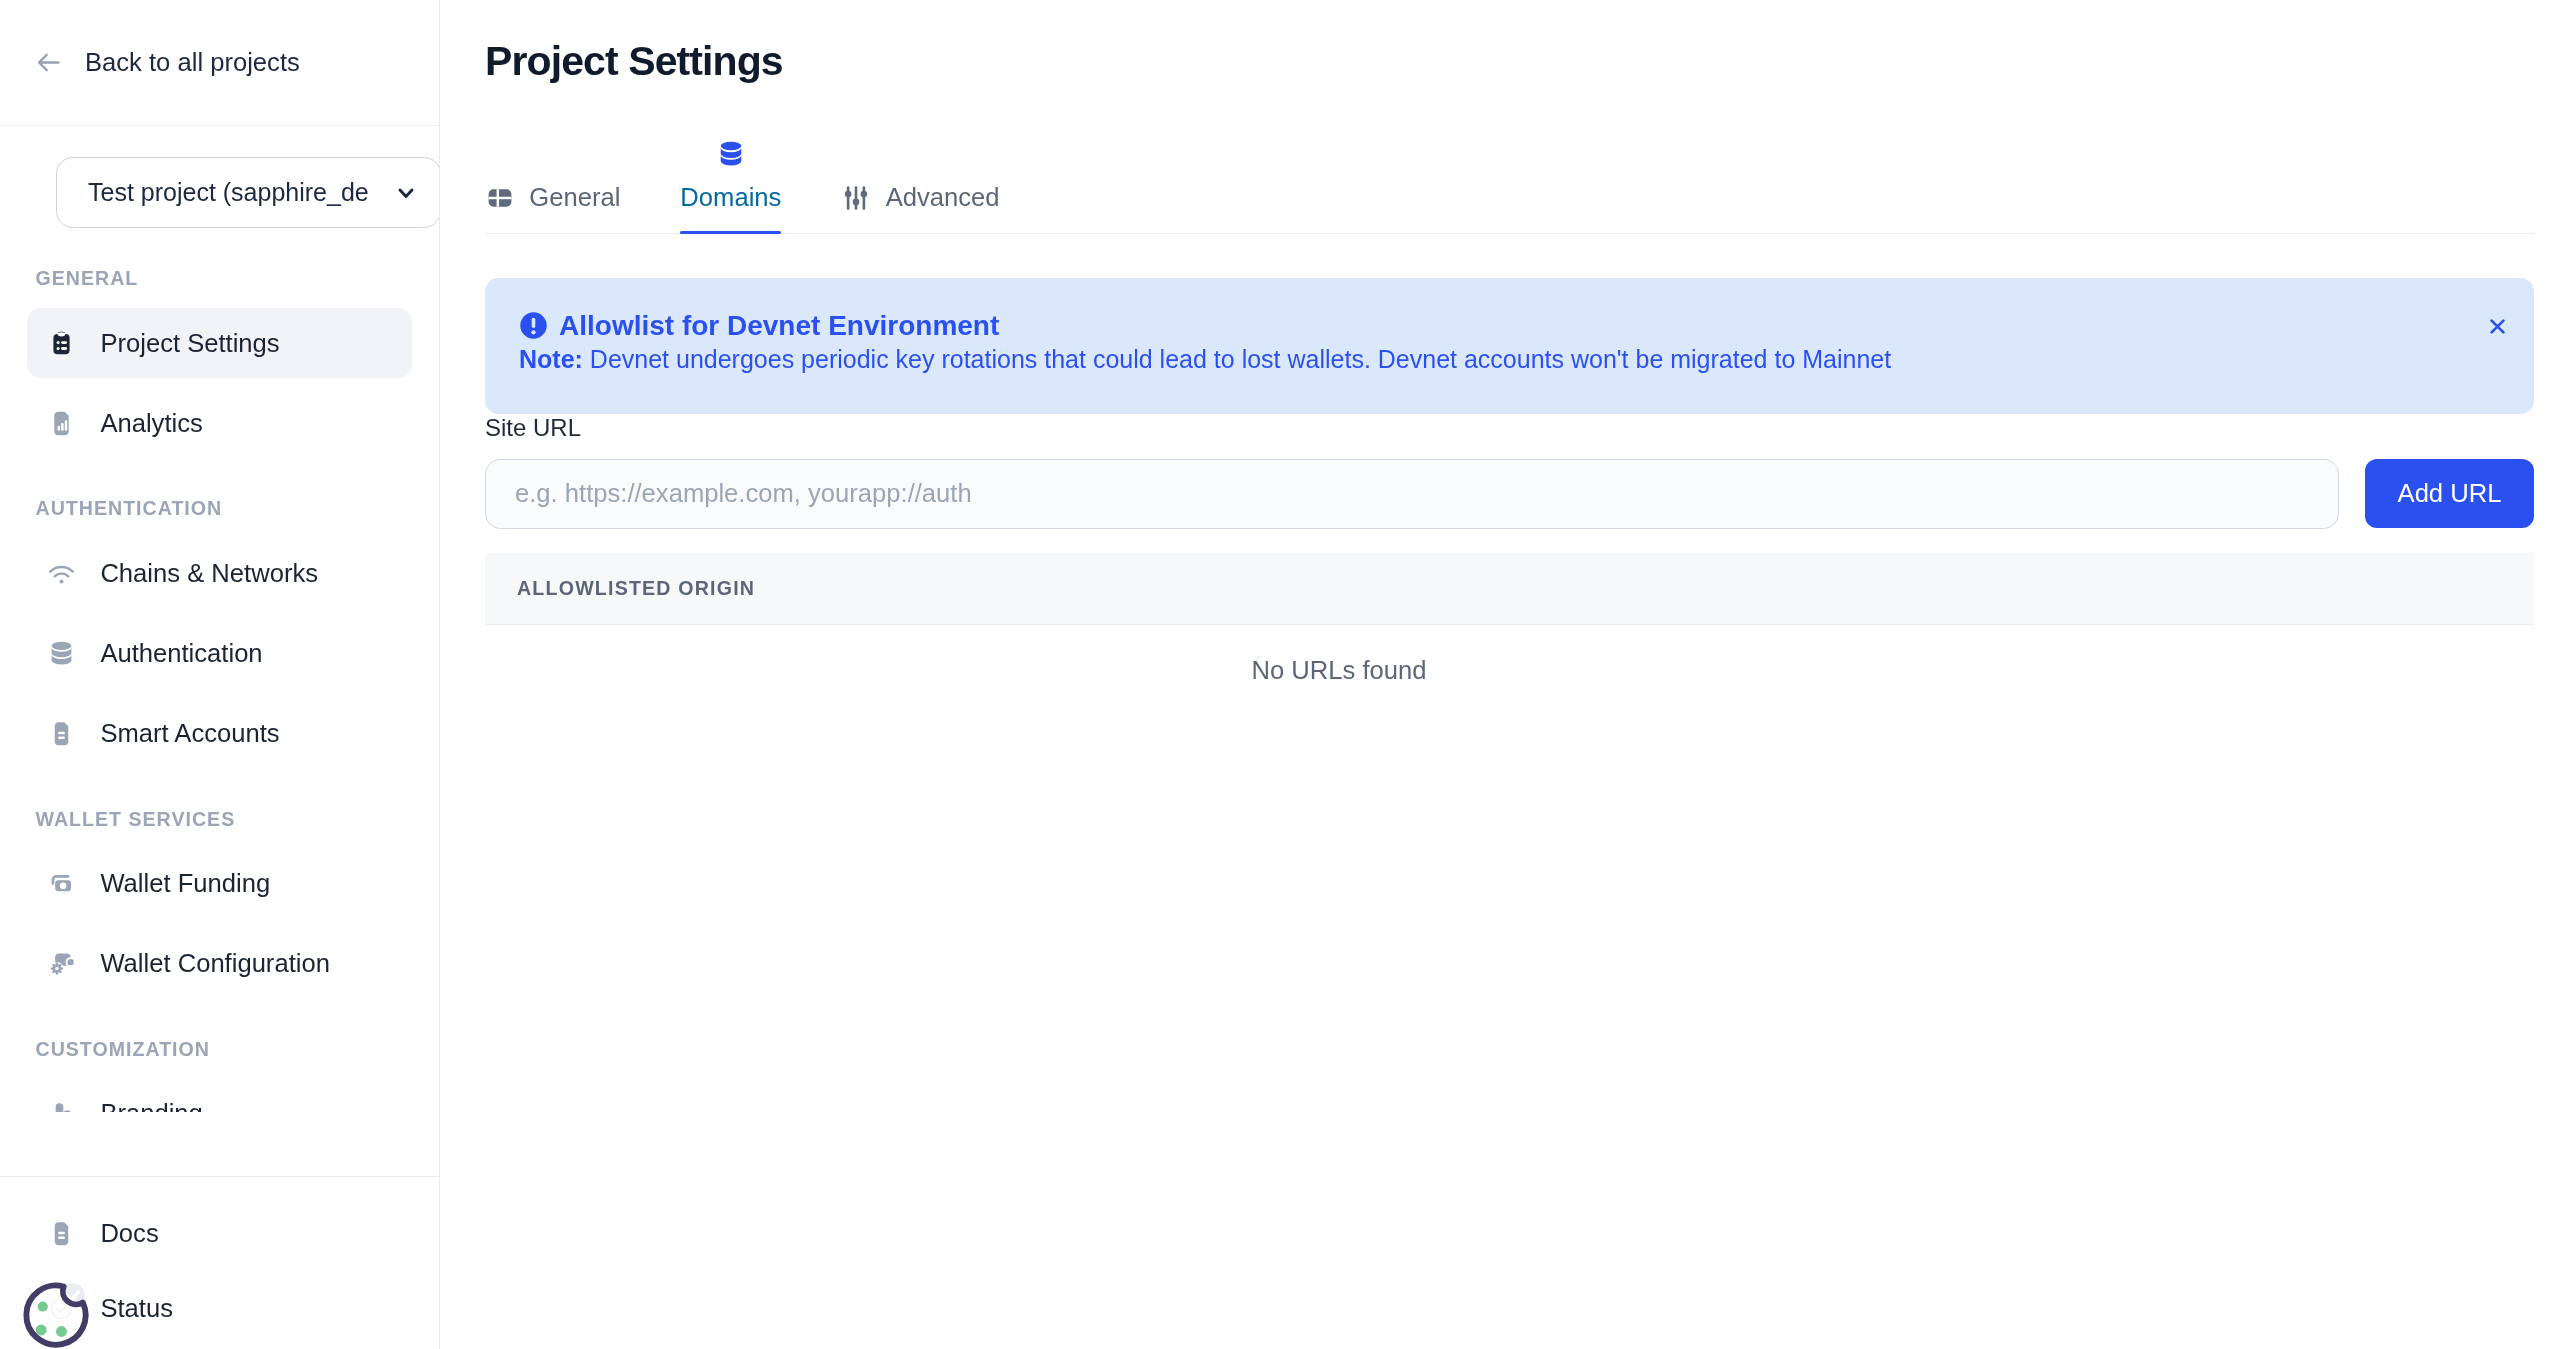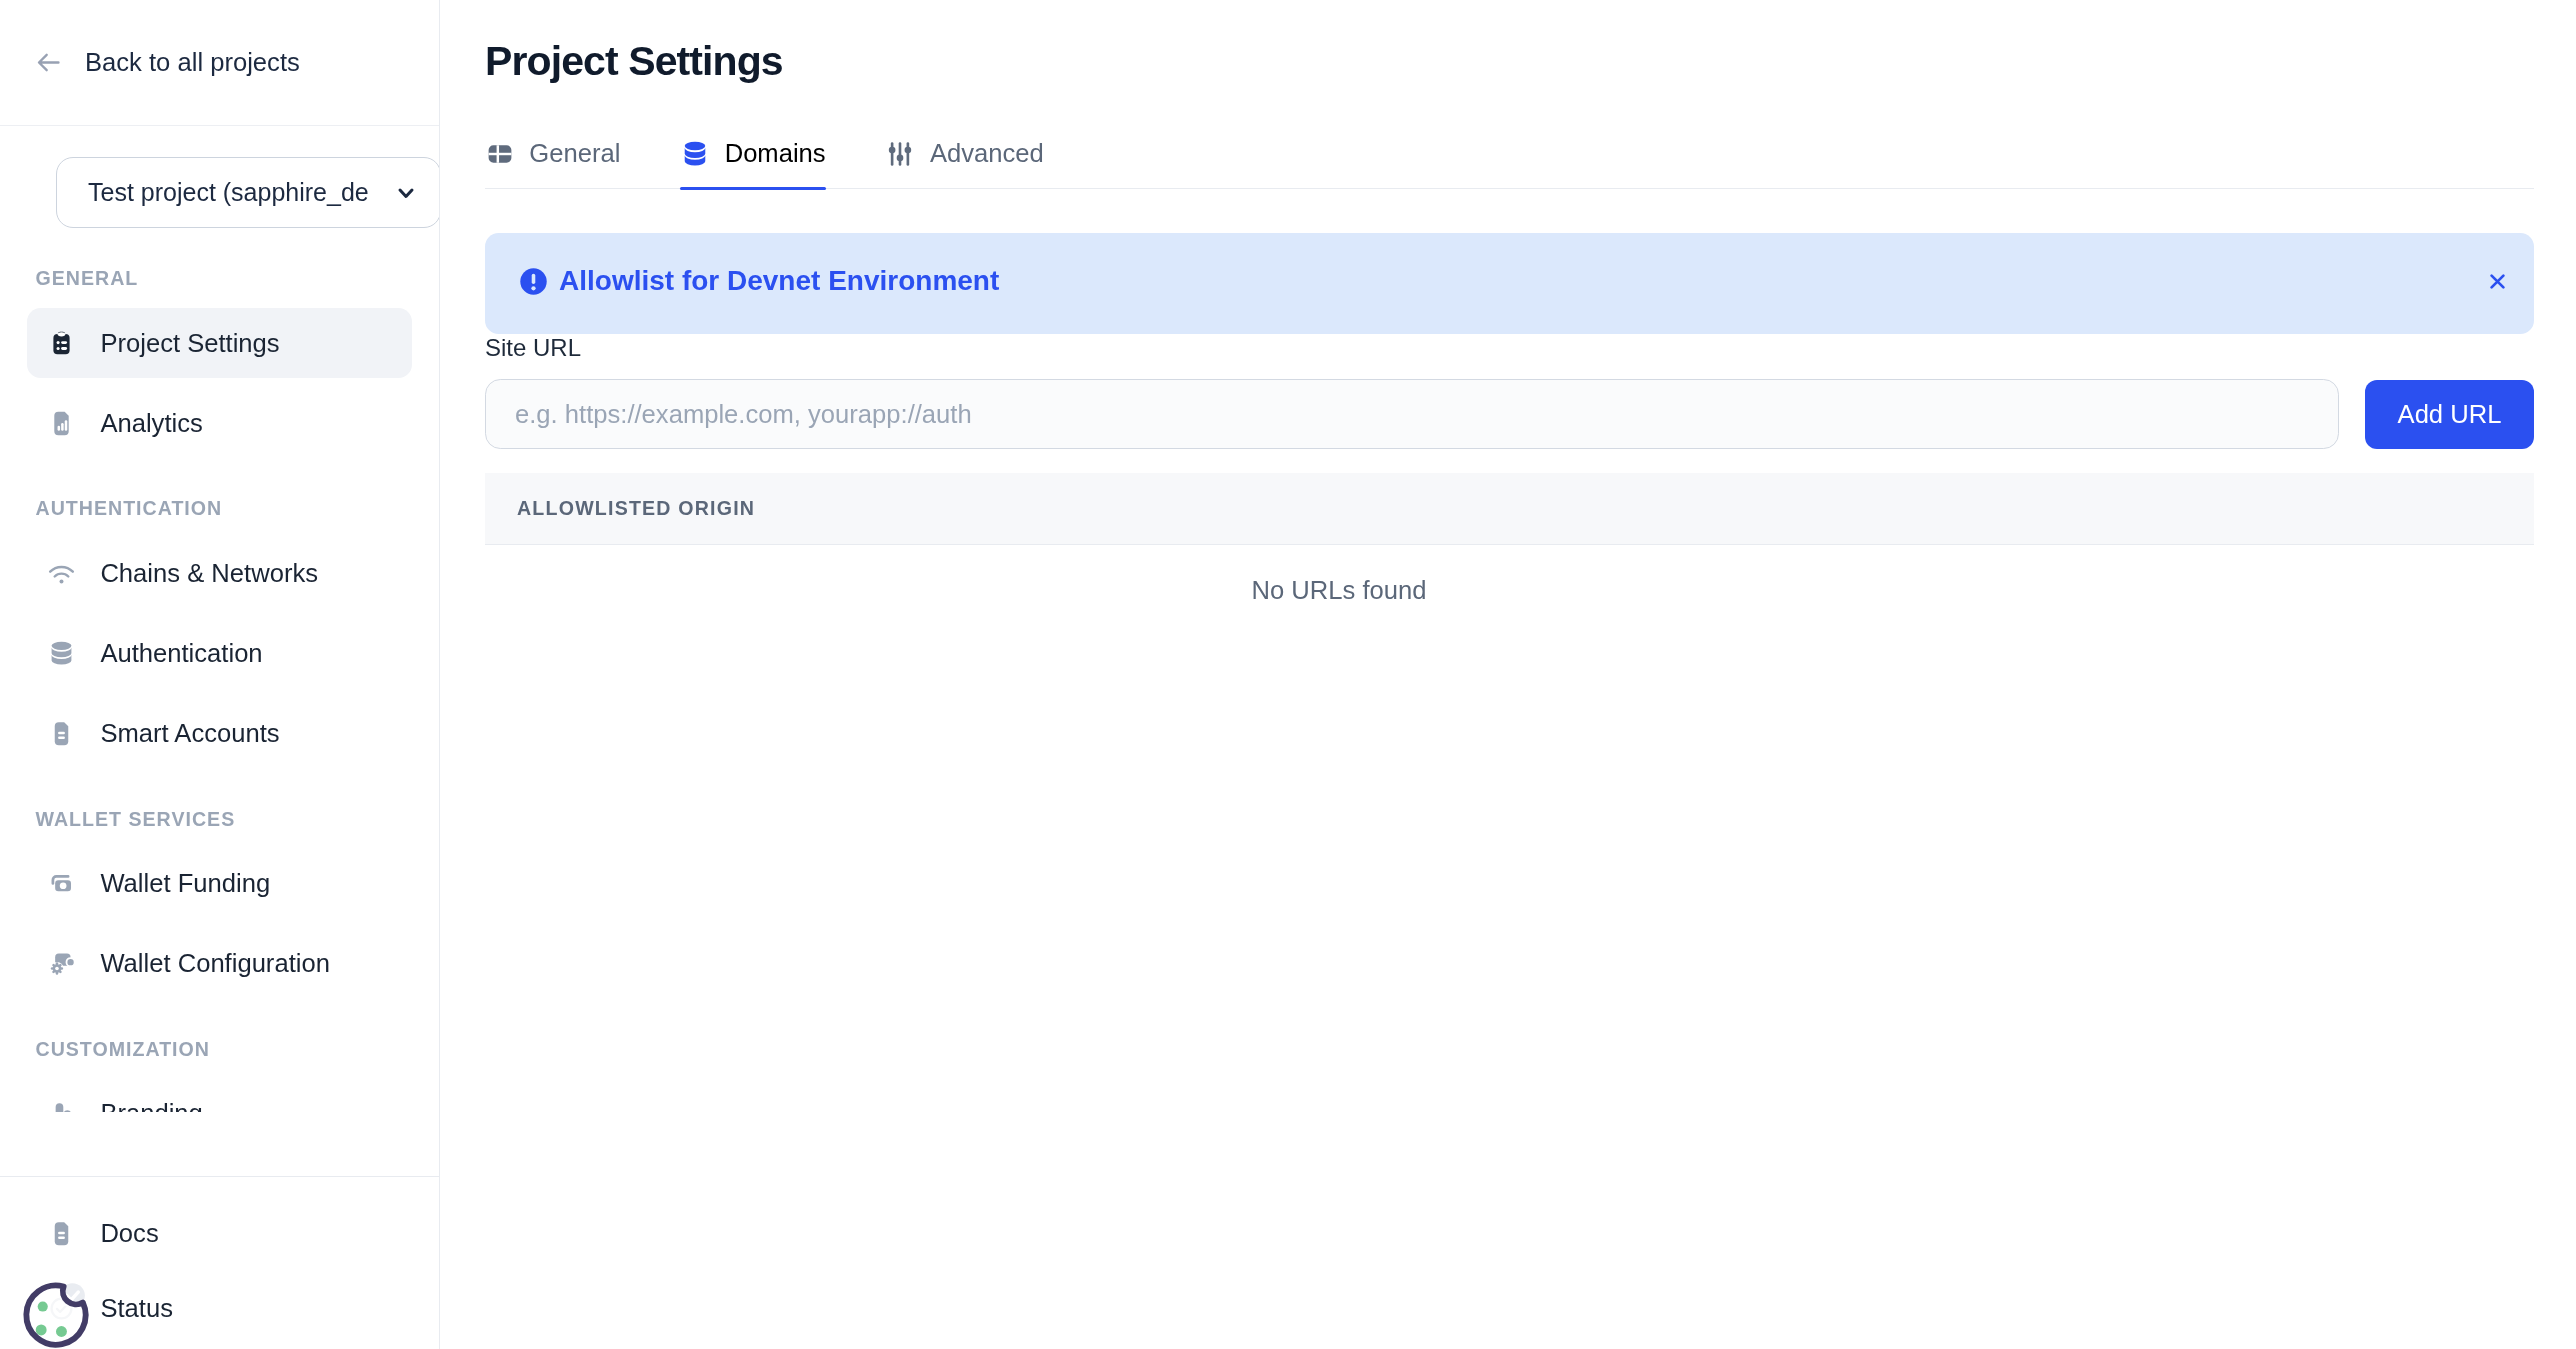--- a/index.html
+++ b/index.html
@@ -68,21 +68,21 @@
   }
   .tabs-row {
     margin-top: 53px; display: flex; gap: 60px; align-items: flex-end;
     border-bottom: 1.7px solid #e8ebf0;
   }
   .tab {
     display: flex; align-items: center; gap: 15.3px;
     font-size: 25.6px; font-weight: 500; color: #5b6779;
     padding-bottom: 20.4px; position: relative; cursor: pointer;
   }
-  .tab.active { color: #000000; }
+  .tab.active { color: #0369a1; flex-direction: column; }
   .tab.active::after {
     content: ""; position: absolute; left: 0; right: 0; bottom: -1.7px;
     height: 3.4px; background: #2b50f0; border-radius: 1.7px;
   }
 
   .banner {
     margin-top: 44px; background: #dbe8fc; border-radius: 13.6px;
     padding: 32px 34px 37px; position: relative; color: #2b50f0;
   }
   .banner-title-row { display: flex; align-items: center; gap: 11px; }
@@ -349,20 +349,21 @@
       <div class="banner-title-row">
         <span class="icon-slot">
           <svg width="29" height="29" viewBox="0 0 34 34">
             <circle cx="17" cy="17" r="15.5" fill="#2b50f0"></circle>
             <rect x="14.9" y="8" width="4.2" height="12" rx="2.1" fill="#dbe8fc"></rect>
             <circle cx="17" cy="25" r="2.5" fill="#dbe8fc"></circle>
           </svg>
         </span>
         <span class="banner-title">Allowlist for Devnet Environment</span>
       </div>
+      <div class="banner-line note"><span class="bold">Note:</span><span> Devnet undergoes periodic key rotations that could lead to lost wallets. Devnet accounts won't be migrated to Mainnet</span></div>
       <div class="banner-close">
         <svg width="27" height="27" viewBox="0 0 32 32">
           <path d="M9 9 L23 23 M23 9 L9 23" stroke="#2b50f0" stroke-width="3.2" stroke-linecap="round"></path>
         </svg>
       </div>
     </div>
 
     <div class="field-label">Site URL</div>
 
     <div class="input-row">

